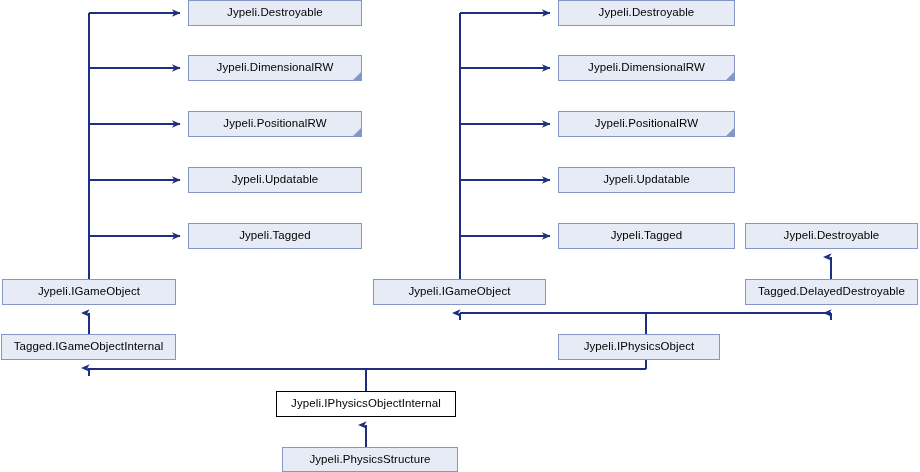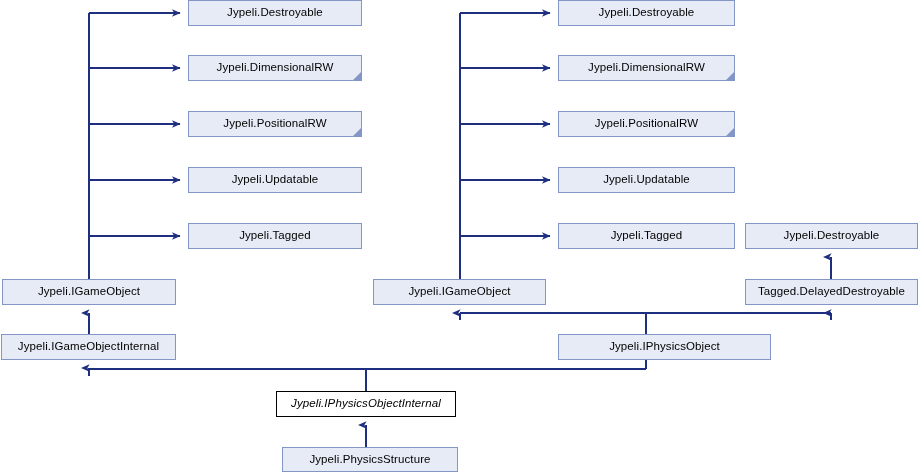--- a/index.html
+++ b/index.html
@@ -138,50 +138,50 @@
       <div class="node" style="left: 188px; top: 167px; width: 174px; height: 26px;">
         <span>Jypeli.Updatable</span>
       </div>
       <div class="node" style="left: 188px; top: 223px; width: 174px; height: 26px;">
         <span>Jypeli.Tagged</span>
       </div>
       <div class="node" style="left: 2px; top: 279px; width: 174px; height: 26px;">
         <span>Jypeli.IGameObject</span>
       </div>
       <div class="node" style="left: 1px; top: 334px; width: 175px; height: 26px;">
-        <span>Jypeli.IGameObjectInternal</span>
+        <span>Tagged.IGameObjectInternal</span>
       </div>
       <div class="node" style="left: 558px; top: 0px; width: 177px; height: 26px;">
         <span>Jypeli.Destroyable</span>
       </div>
       <div class="node dogear" style="left: 558px; top: 55px; width: 177px; height: 26px;">
         <span>Jypeli.DimensionalRW</span>
       </div>
       <div class="node dogear" style="left: 558px; top: 111px; width: 177px; height: 26px;">
         <span>Jypeli.PositionalRW</span>
       </div>
       <div class="node" style="left: 558px; top: 167px; width: 177px; height: 26px;">
         <span>Jypeli.Updatable</span>
       </div>
       <div class="node" style="left: 558px; top: 223px; width: 177px; height: 26px;">
         <span>Jypeli.Tagged</span>
       </div>
       <div class="node" style="left: 373px; top: 279px; width: 173px; height: 26px;">
         <span>Jypeli.IGameObject</span>
       </div>
-      <div class="node" style="left: 558px; top: 334px; width: 213px; height: 26px;">
+      <div class="node" style="left: 558px; top: 334px; width: 162px; height: 26px;">
         <span>Jypeli.IPhysicsObject</span>
       </div>
       <div class="node" style="left: 745px; top: 223px; width: 173px; height: 26px;">
         <span>Jypeli.Destroyable</span>
       </div>
       <div class="node" style="left: 745px; top: 279px; width: 173px; height: 26px;">
         <span>Tagged.DelayedDestroyable</span>
       </div>
-      <div class="node current" style="left: 276px; top: 391px; width: 180px; height: 26px; font-style: italic;">
+      <div class="node current" style="left: 276px; top: 391px; width: 180px; height: 26px;">
         <span>Jypeli.IPhysicsObjectInternal</span>
       </div>
       <div class="node" style="left: 282px; top: 447px; width: 176px; height: 25px;">
         <span>Jypeli.PhysicsStructure</span>
       </div>
     </div>
 
 </div>
 
 </body></html>

